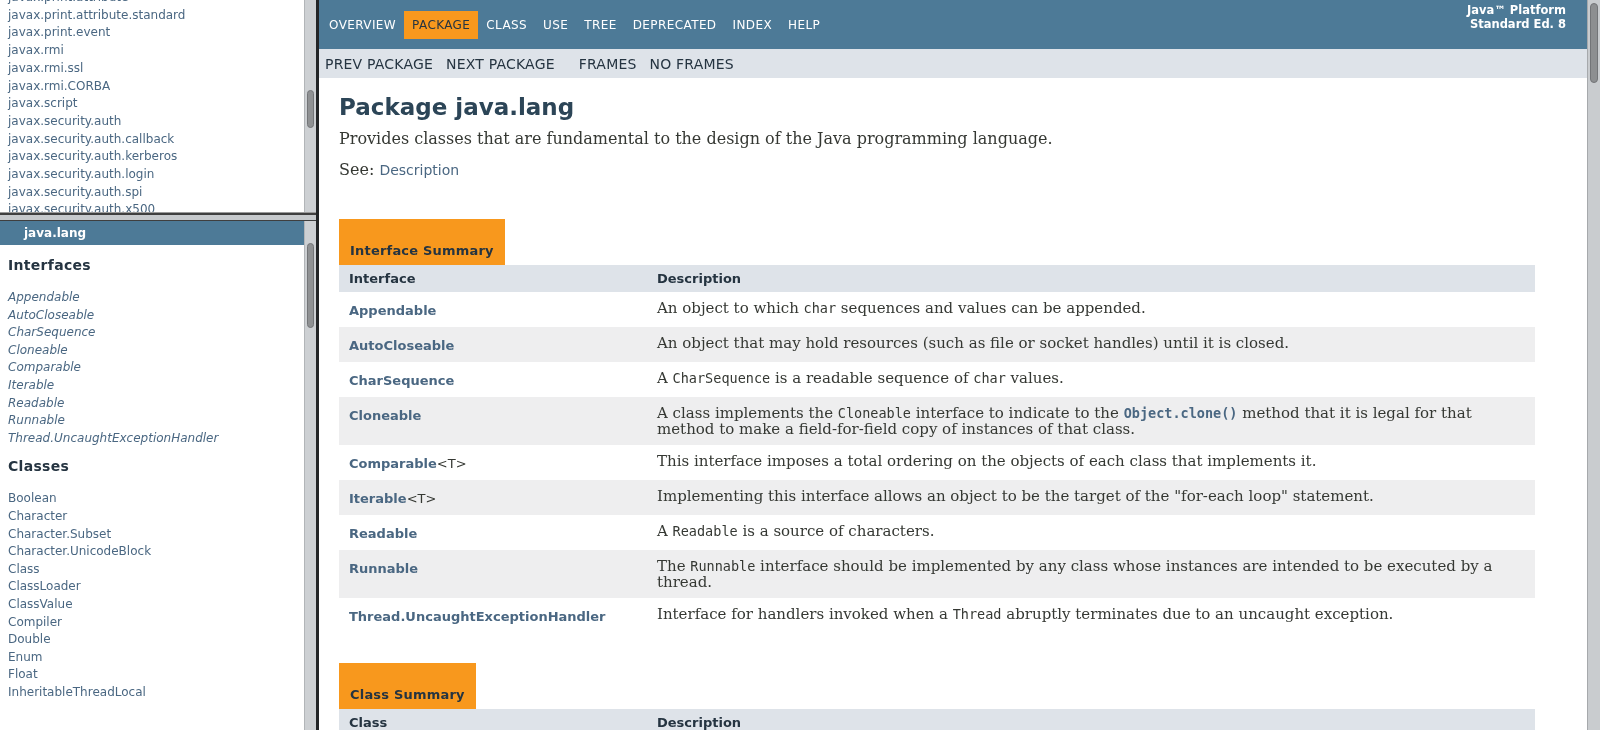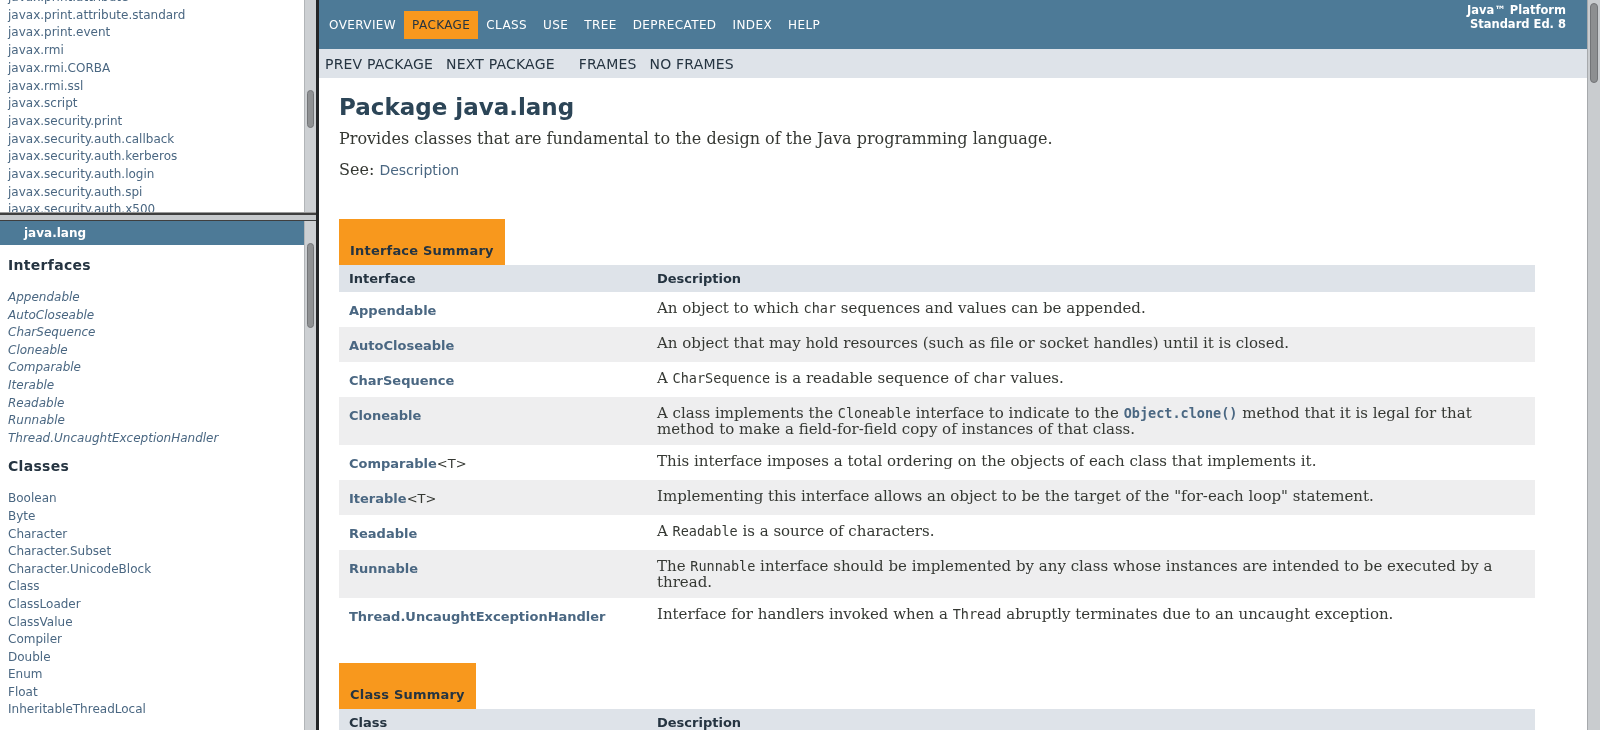--- a/index.html
+++ b/index.html
@@ -63,24 +63,24 @@
 </head>
 <body>
 
 <div class="sidebar">
   <div class="panel-top">
     <ul class="pkg-list">
         <li>javax.print.attribute</li>
         <li>javax.print.attribute.standard</li>
         <li>javax.print.event</li>
         <li>javax.rmi</li>
+        <li>javax.rmi.ssl</li>
         <li>javax.rmi.CORBA</li>
-        <li>javax.rmi.ssl</li>
         <li>javax.script</li>
-        <li>javax.security.print</li>
+        <li>javax.security.auth</li>
         <li>javax.security.auth.callback</li>
         <li>javax.security.auth.kerberos</li>
         <li>javax.security.auth.login</li>
         <li>javax.security.auth.spi</li>
         <li>javax.security.auth.x500</li>
       </ul>
     <div class="scrollbar-v" style="top:0;height:212px;">
       <div class="sb-thumb" style="top:90px;height:38px;"></div>
     </div>
   </div>
@@ -95,21 +95,20 @@
         <li>Cloneable</li>
         <li>Comparable</li>
         <li>Iterable</li>
         <li>Readable</li>
         <li>Runnable</li>
         <li>Thread.UncaughtExceptionHandler</li>
       </ul>
     <h2 class="side-h2" style="margin-top:11px;">Classes</h2>
     <ul class="side-list">
         <li>Boolean</li>
-        <li>Byte</li>
         <li>Character</li>
         <li>Character.Subset</li>
         <li>Character.UnicodeBlock</li>
         <li>Class</li>
         <li>ClassLoader</li>
         <li>ClassValue</li>
         <li>Compiler</li>
         <li>Double</li>
         <li>Enum</li>
         <li>Float</li>

